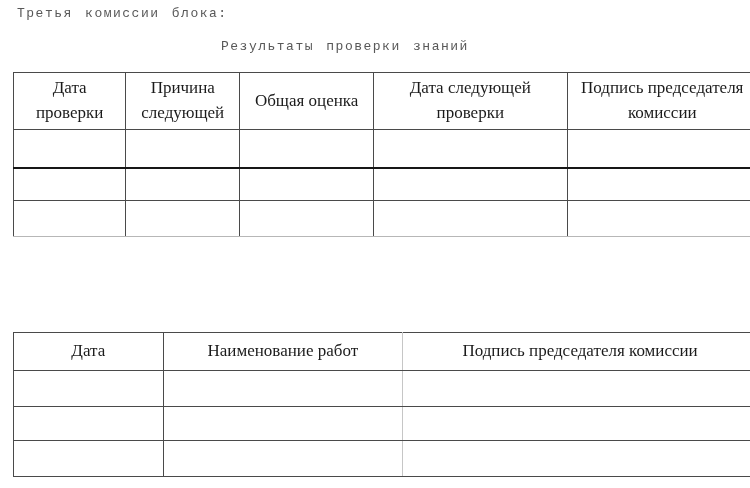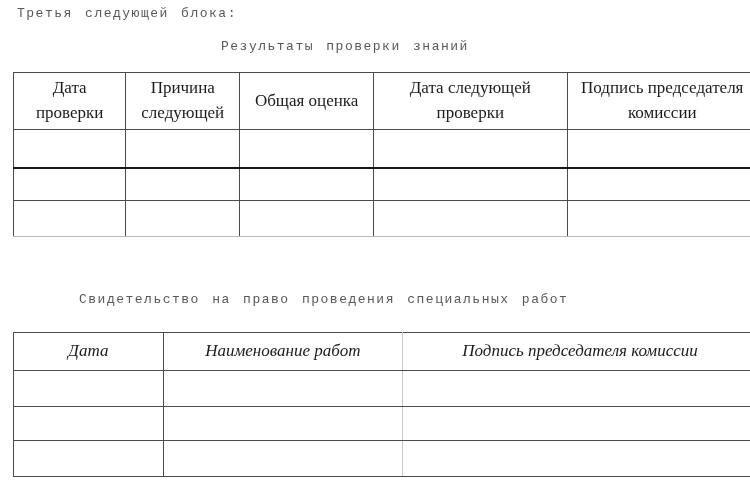--- a/index.html
+++ b/index.html
@@ -62,32 +62,32 @@
 
   #table2 col.c1 { width: 20.1%; }
   #table2 col.c2 { width: 32.2%; }
   #table2 col.c3 { width: 47.7%; }
 
   #table1 thead th { height: 52px; }
   #table1 tbody tr:nth-child(1) td { height: 33px; border-bottom: 2px solid #161616; }
   #table1 tbody tr:nth-child(2) td { height: 27px; }
   #table1 tbody tr:nth-child(3) td { height: 31px; border-bottom: 1px solid #b7b7b7; }
 
-  #table2 thead th { height: 33px; font-style: italic; }
+  #table2 thead th { height: 33px; }
   #table2 tbody tr:nth-child(1) td { height: 31px; }
   #table2 tbody tr:nth-child(2) td { height: 29px; }
   #table2 tbody tr:nth-child(3) td { height: 31px; }
   #table2 th:nth-child(2), #table2 td:nth-child(2) { border-right-color: #c6c6c6; margin-top: 41px; }
 </style>
 </head>
 <body>
 
 <div class="page">
 
-  <div class="tw" id="section3-label">Третья следующей блока:</div>
+  <div class="tw" id="section3-label">Третья комиссии блока:</div>
 
   <div class="tw" id="table1-title">Результаты проверки знаний</div>
 
   <table class="doc-table" id="table1">
     <colgroup>
       <col class="c1">
         <col class="c2">
         <col class="c3">
         <col class="c4">
         <col class="c5">
@@ -120,21 +120,20 @@
         <td></td>
         <td></td>
         <td></td>
         <td></td>
         <td></td>
       </tr>
     </tbody>
   </table>
 
 
-  <div class="tw" id="table2-title">Свидетельство на право проведения специальных работ</div>
 
   <table class="doc-table" id="table2">
     <colgroup>
       <col class="c1">
         <col class="c2">
         <col class="c3">
     </colgroup>
     <thead>
       <tr>
         <th>Дата</th>

